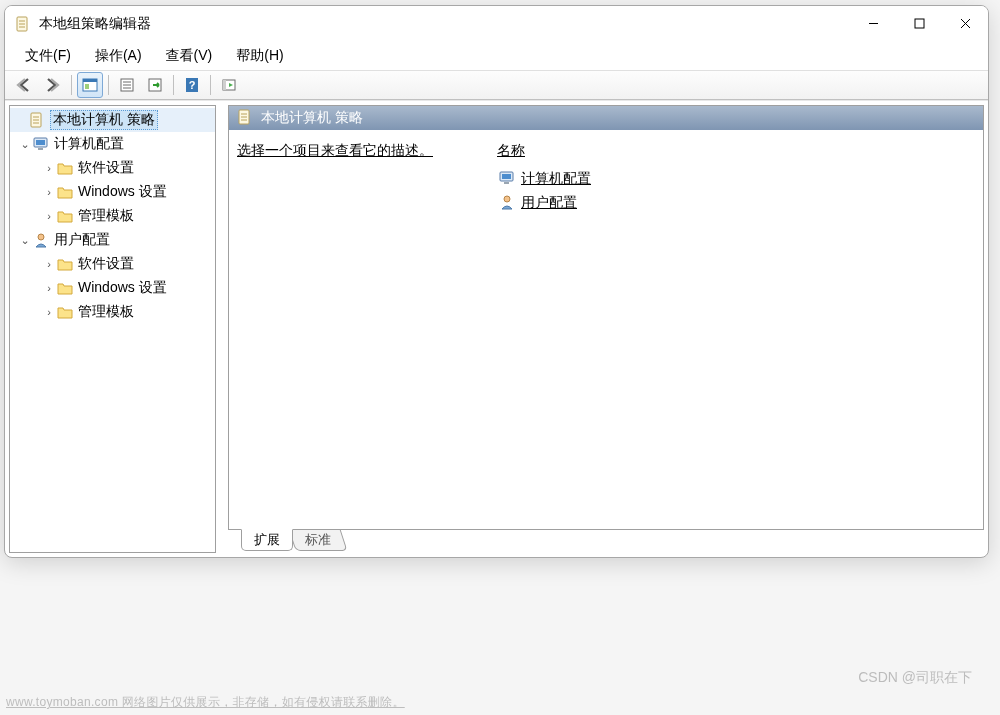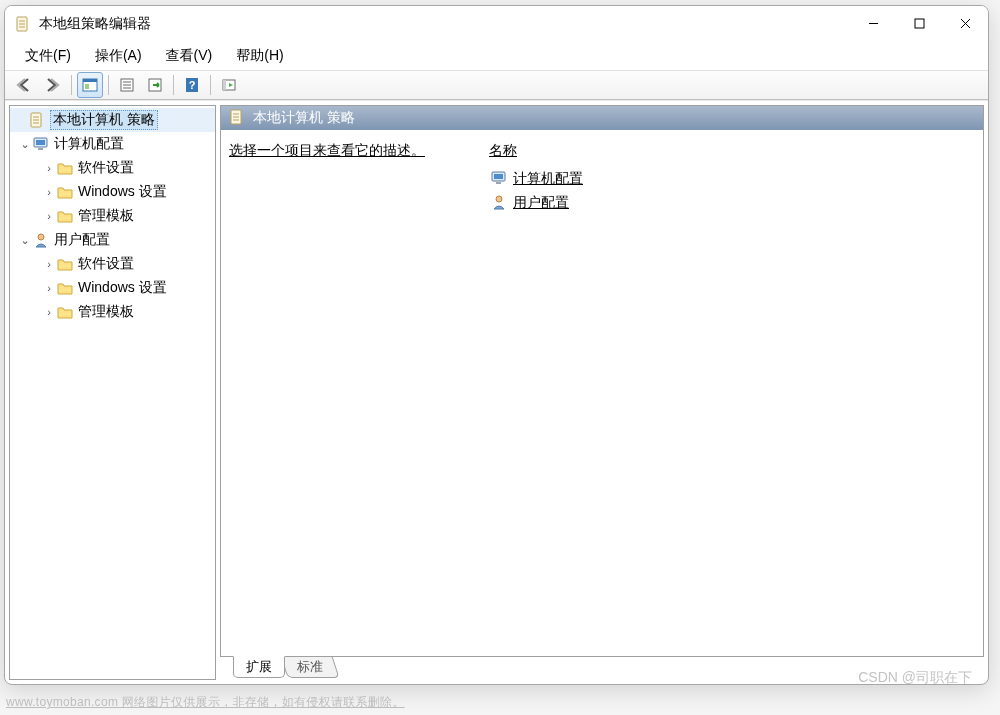--- a/index.html
+++ b/index.html
@@ -13,21 +13,21 @@
       width: 1000px;
       height: 715px;
       position: relative;
       overflow: hidden;
     }
     .window {
       position: absolute;
       left: 4px;
       top: 5px;
       width: 985px;
-      height: 680px;
+      height: 553px;
       background: #ffffff;
       border: 1px solid #a7a7a7;
       border-radius: 8px;
       box-shadow: 0 5px 25px rgba(0,0,0,0.15);
       display: flex;
       flex-direction: column;
       overflow: hidden;
     }
     
     .titlebar {
@@ -104,20 +104,21 @@
       height: 20px;
       background: #c0c0c0;
       margin: 0 4px;
     }
     
     .body-area {
       flex: 1;
       display: flex;
       border-top: 1px solid #e8e8e8;
       min-height: 0;
+      gap: 8px;
     }
     
     .tree-pane {
       width: 207px;
       border: 1px solid #9f9f9f;
       margin: 4px 2px 4px 4px;
       background: #fff;
       overflow: auto;
       font-size: 14px;
       padding-top: 2px;

